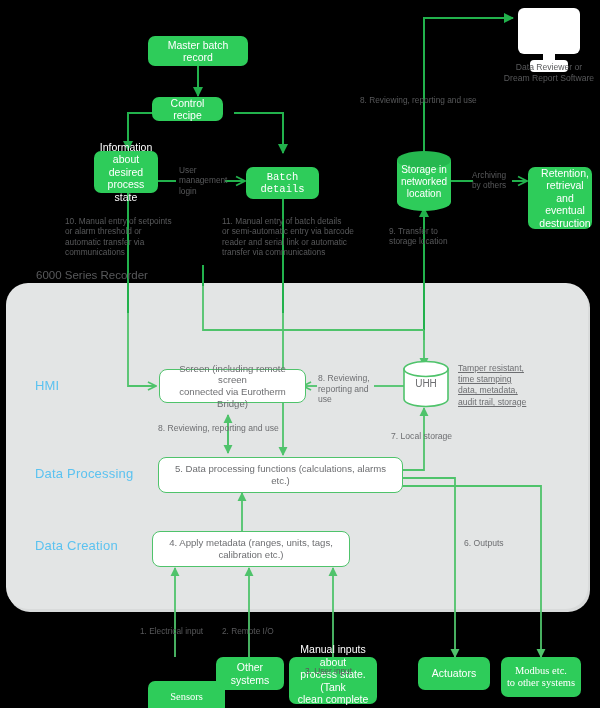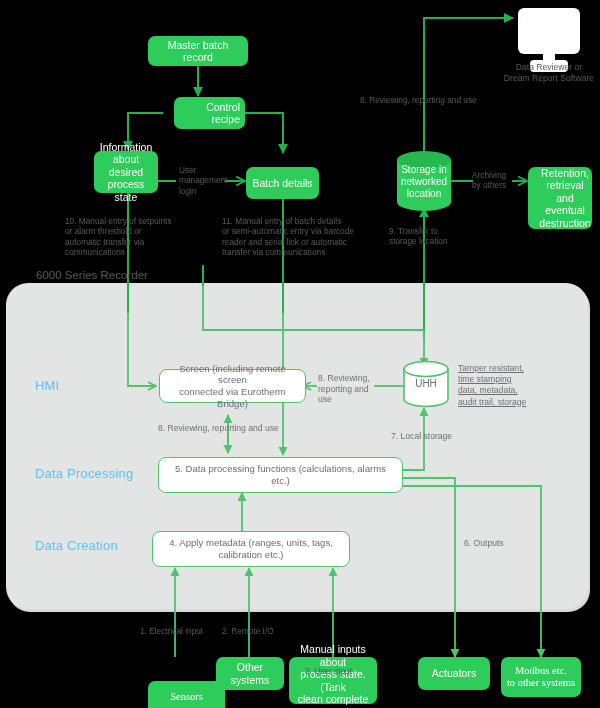--- a/index.html
+++ b/index.html
@@ -140,31 +140,31 @@
     <g>
       <path d="M 404 369 L 404 399 A 22 7.5 0 0 0 448 399 L 448 369 Z" fill="#ffffff" stroke="#4fc36b" stroke-width="1.6"></path>
       <ellipse cx="426" cy="369" rx="22" ry="7.5" fill="#ffffff" stroke="#4fc36b" stroke-width="1.6"></ellipse>
     </g>
   </svg>
 
   <div class="node green-box" style="left:148px;top:36px;width:100px;height:30px;">
     <span>Master batch record</span>
   </div>
 
-  <div class="node green-box" style="left:174px;top:97px;width:71px;height:32px;text-align:right;">
+  <div class="node green-box" style="left:152px;top:97px;width:71px;height:24px;">
     <span>Control recipe</span>
   </div>
 
   <div class="node green-box" style="left:94px;top:151px;width:64px;height:42px;white-space:pre-line;">
     <span>Information
 about desired
 process state</span>
   </div>
 
-  <div class="node green-box" style="left:246px;top:167px;width:73px;height:32px;">
+  <div class="node green-box" style="left:246px;top:167px;width:73px;height:32px;font-family:Liberation Mono, monospace;">
     <span>Batch details</span>
   </div>
 
   <div class="cyl-label green" style="left:397px;top:164px;width:54px;">
     <span style="white-space:pre-line;">Storage in
 networked
 location</span>
   </div>
 
   <div class="node green-box" style="left:528px;top:167px;width:64px;height:62px;white-space:pre-line;padding-left:15px;">

